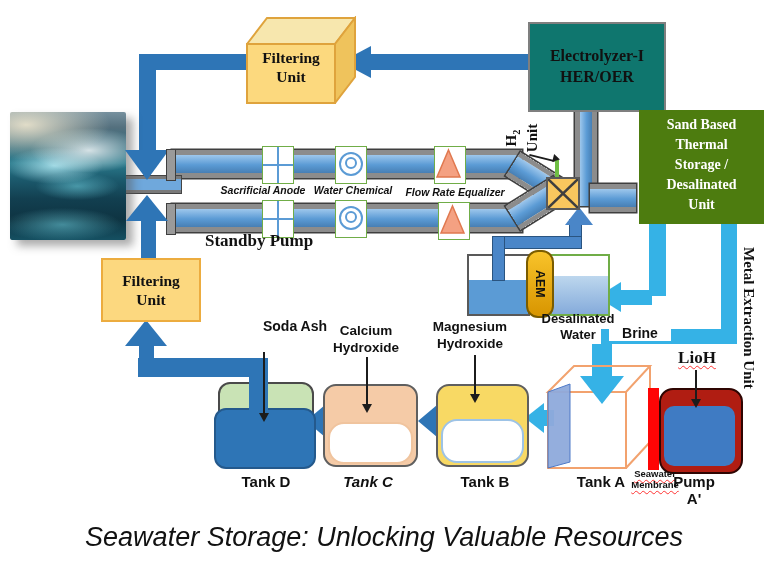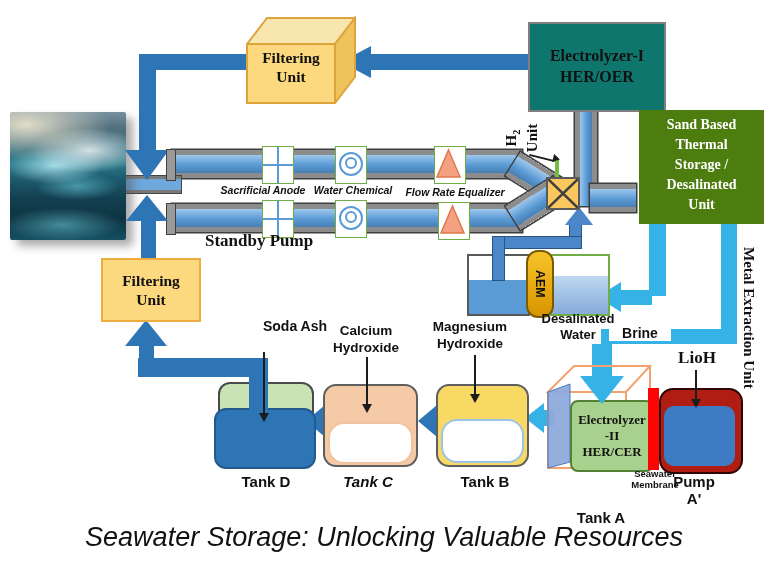--- a/index.html
+++ b/index.html
@@ -19,21 +19,21 @@
           border-left:5px solid #8c8c8c;border-right:5px solid #8c8c8c;box-shadow:0 0 0 1.5px #3f3f3f;}
   .dk{background:#2E75B6;}         
   .cy{background:#35B2E6;}         
   .thin{background:#4A86C8;box-shadow:0 0 0 1px #2a5480;}
   .tri{width:0;height:0;border-style:solid;border-color:transparent;}
   .comp{background:#fff;border:1.5px solid #70AD47;}
   .cross{background-image:linear-gradient(#5B9BD5,#5B9BD5),linear-gradient(#5B9BD5,#5B9BD5);
          background-size:2px 100%,100% 2px;background-position:center center;background-repeat:no-repeat;}
   .circ-o{width:20px;height:20px;border:2px solid #5B9BD5;border-radius:50%;margin:5px auto 0 auto;}
   .circ-i{width:8px;height:8px;border:2px solid #5B9BD5;border-radius:50%;margin:3px auto;}
-  .wavy{text-decoration-style:wavy;text-decoration-color:#f33;
+  .wavy{text-decoration:underline;text-decoration-style:wavy;text-decoration-color:#f33;
         text-decoration-thickness:1px;text-underline-offset:2px;}
   .vrl{writing-mode:vertical-rl;}
   .it{font-style:italic;}
   .sea-pipe{background:#6FA8DC;border-top:3px solid #7a7a7a;border-bottom:3px solid #7a7a7a;box-shadow:0 0 0 1px #444;}
   .tinyline{background:#1c1c1c;}
   .sea-art{border-radius:2px;box-shadow:7px 6px 8px rgba(90,90,90,.5);
     background:
       radial-gradient(120px 50px at 14% 10%, rgba(232,226,204,.95), rgba(232,226,204,0) 70%),
       radial-gradient(90px 34px at 68% 30%, rgba(255,255,255,.8), rgba(255,255,255,0) 65%),
       radial-gradient(70px 26px at 38% 42%, rgba(185,240,250,.8), rgba(185,240,250,0) 70%),
@@ -180,26 +180,21 @@
   <div class="abs tri" style="left:522px;top:403px;border-top-width:15px;border-bottom-width:15px;border-right:19px solid #35B2E6;z-index:2;"></div>
   <div class="abs cy" style="left:540px;top:410px;width:14px;height:16px;z-index:2;"></div>
 
   <svg class="abs" style="left:544px;top:360px;z-index:2;" width="110" height="112" viewBox="0 0 110 112">
     <polygon points="4,32 30,6 106,6 82,32" fill="none" stroke="#F2A26E" stroke-width="2"></polygon>
     <rect x="4" y="32" width="78" height="76" fill="none" stroke="#F2A26E" stroke-width="2"></rect>
     <line x1="106" y1="6" x2="106" y2="82" stroke="#F2A26E" stroke-width="2"></line>
     <line x1="82" y1="108" x2="106" y2="82" stroke="#F2A26E" stroke-width="2"></line>
     <polygon points="4,32 26,24 26,102 4,108" fill="#8FAADC" stroke="#4472C4" stroke-width="1" opacity="0.95"></polygon>
   </svg>
-  <div class="abs flex" style="left:570px;top:400px;width:80px;height:68px;background:#A9D18E;border:2px solid #538135;border-radius:8px;z-index:3;">
-    <div class="ctr serif pre" style="font-size:13px;line-height:1.25;">Electrolyzer
--II
-HER/CER</div>
-  </div>
-  <div class="abs ctr sansb" style="left:561px;top:473px;width:80px;font-size:15px;z-index:6;margin-top:36px;">Tank A</div>
+  <div class="abs ctr sansb" style="left:561px;top:473px;width:80px;font-size:15px;z-index:6;">Tank A</div>
 
   <div class="abs" style="left:648px;top:388px;width:11px;height:82px;background:#FE0505;z-index:4;"></div>
   <div class="abs ctr sansb pre wavy" style="left:628px;top:468px;width:54px;font-size:9.5px;line-height:1.2;z-index:6;">Seawater
 Membrane</div>
 
   <div class="abs" style="left:659px;top:388px;width:80px;height:82px;background:#B01D12;border:2px solid #2e0502;border-radius:14px;z-index:3;"></div>
   <div class="abs" style="left:664px;top:406px;width:71px;height:60px;background:#3F7BC3;border-radius:10px;z-index:3;"></div>
   <div class="abs ctr serif wavy" style="left:670px;top:348px;width:54px;font-size:17px;z-index:6;">LioH</div>
   <div class="abs tinyline" style="left:695px;top:370px;width:2px;height:30px;z-index:5;"></div>
   <div class="abs tri" style="left:691px;top:399px;border-left-width:5px;border-right-width:5px;border-top:9px solid #1c1c1c;z-index:5;"></div>

